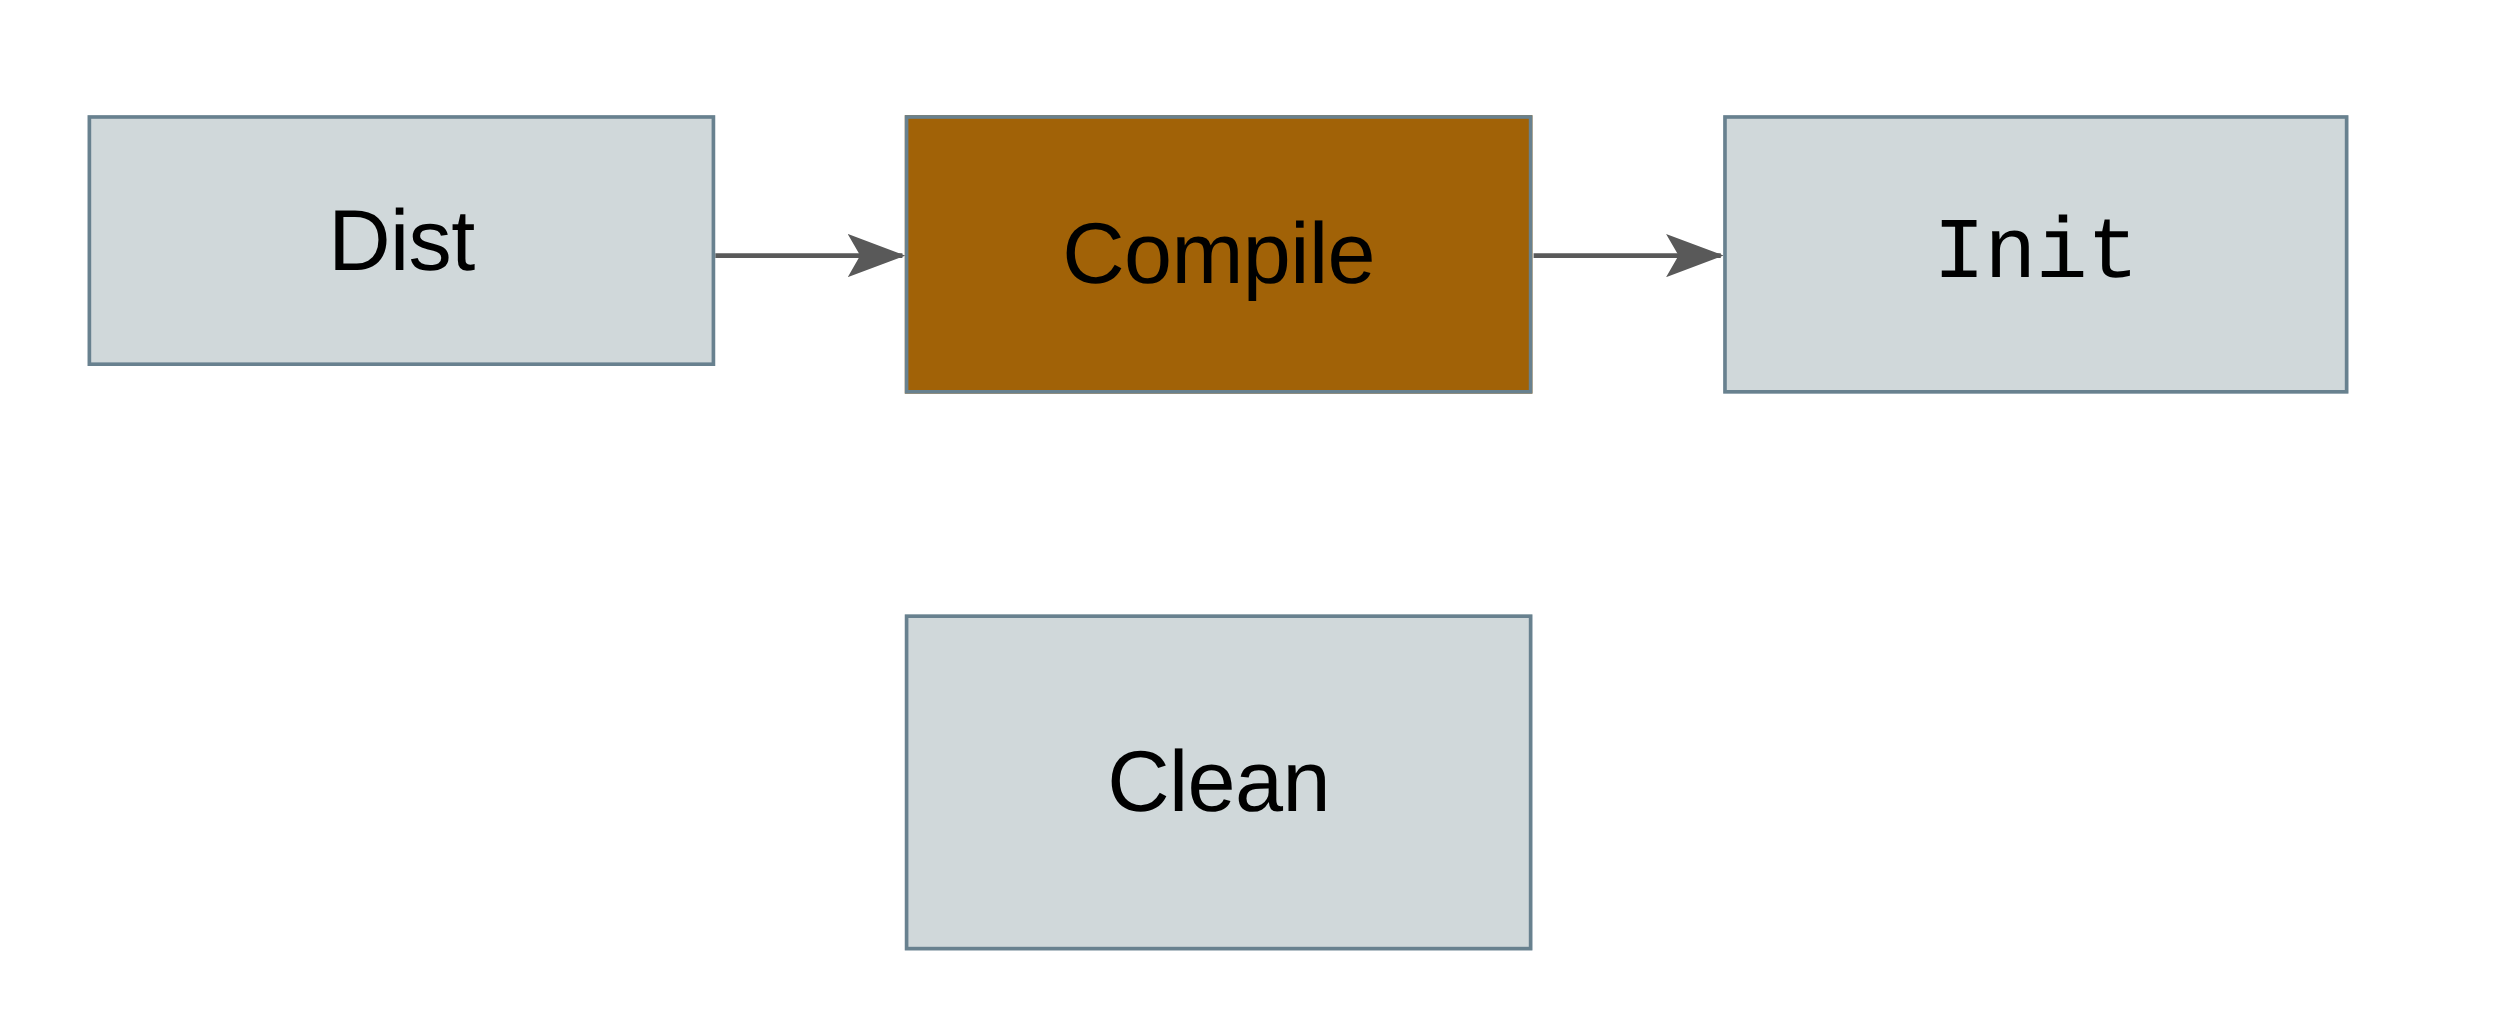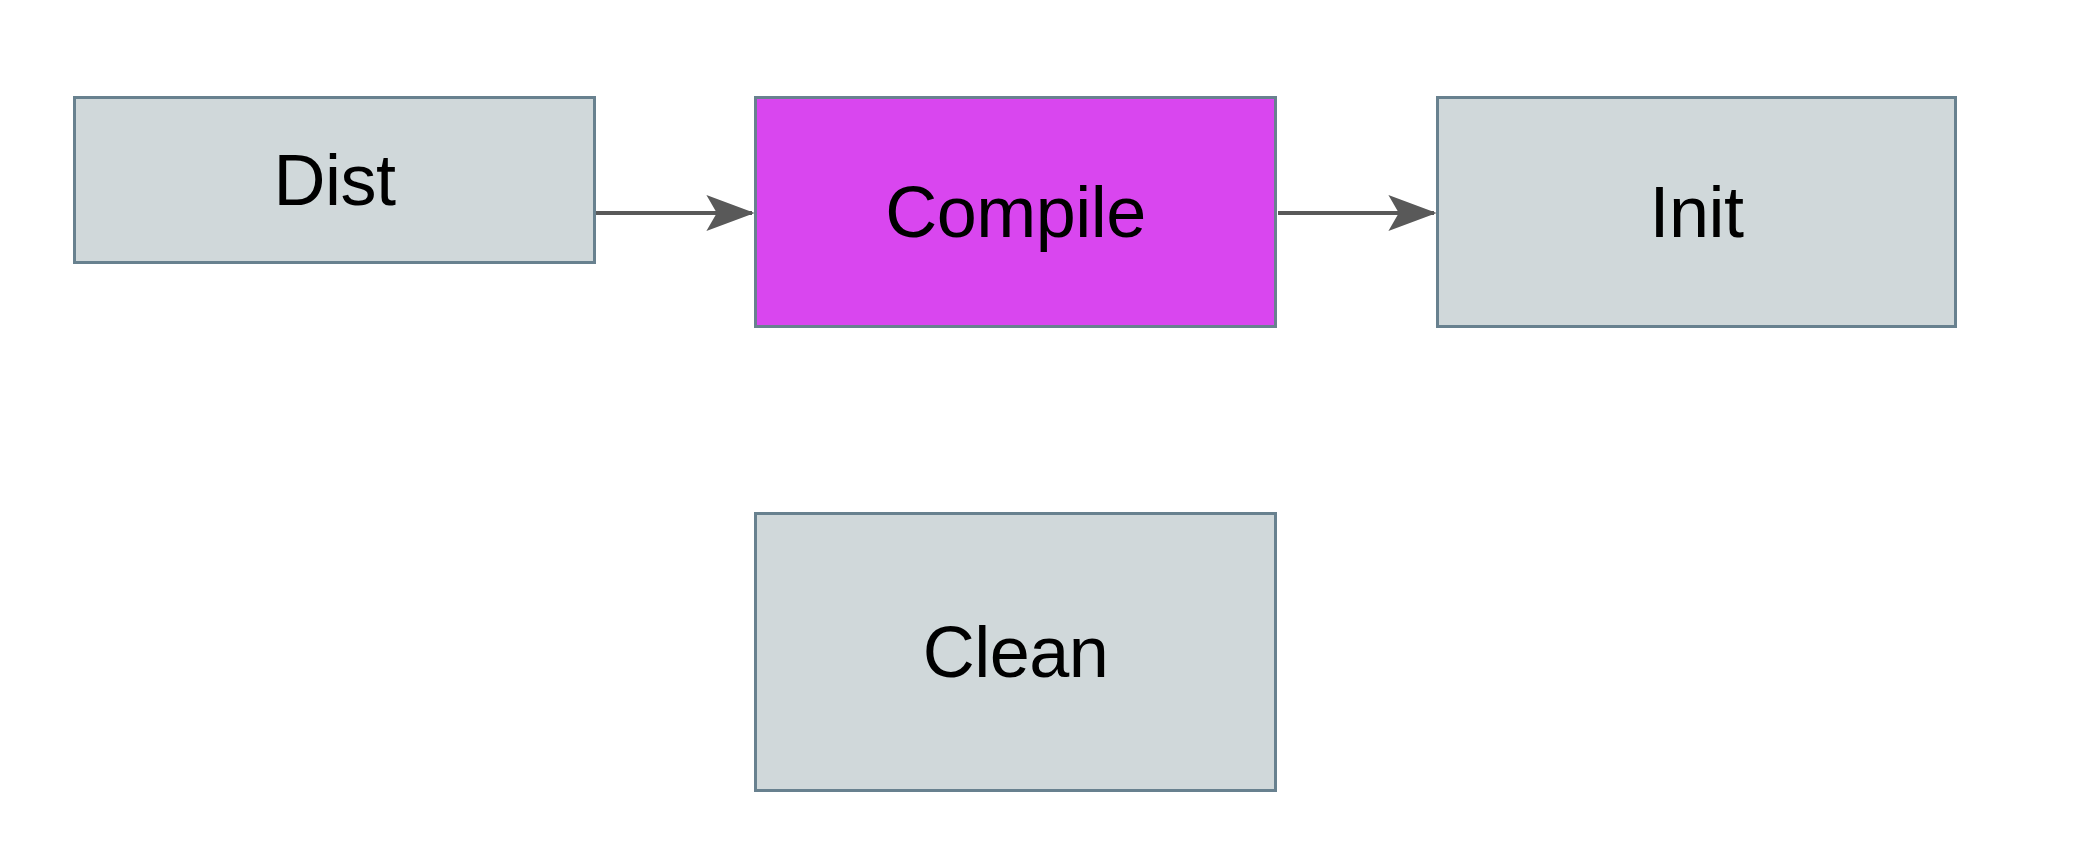--- a/index.html
+++ b/index.html
@@ -58,29 +58,29 @@
       </marker>
     </defs>
     <g>
       <line id="edge-0" x1="596" y1="213" x2="752" y2="213" stroke="#595959" stroke-width="4" marker-end="url(#arrowhead)"></line>
     </g>
     <g>
       <line id="edge-1" x1="1278" y1="213" x2="1434" y2="213" stroke="#595959" stroke-width="4" marker-end="url(#arrowhead)"></line>
     </g>
   </svg>
 
-  <div class="node" id="node-dist" style="left: 73px; top: 96px; width: 523px; height: 168px; background: rgb(208, 216, 218); border-color: rgb(104, 129, 143); border-width: 3px;">
+  <div class="node" id="node-dist" style="left: 73px; top: 96px; width: 523px; height: 209px; background: rgb(208, 216, 218); border-color: rgb(104, 129, 143); border-width: 3px;">
     <span class="node-label" style="color: rgb(0, 0, 0);">Dist</span>
   </div>
 
-  <div class="node" id="node-compile" style="left: 754px; top: 96px; width: 523px; height: 232px; background: #d946ef; border-color: rgb(104, 129, 143); border-width: 3px;">
+  <div class="node" id="node-compile" style="left: 754px; top: 96px; width: 523px; height: 232px; background: #a16207; border-color: rgb(104, 129, 143); border-width: 3px;">
     <span class="node-label" style="color: rgb(0, 0, 0);">Compile</span>
   </div>
 
   <div class="node" id="node-init" style="left: 1436px; top: 96px; width: 521px; height: 232px; background: rgb(208, 216, 218); border-color: rgb(104, 129, 143); border-width: 3px;">
-    <span class="node-label" style="color: rgb(0, 0, 0);">Init</span>
+    <span class="node-label" style="color: rgb(0, 0, 0); font-family: Liberation Mono, monospace;">Init</span>
   </div>
 
   <div class="node" id="node-clean" style="left: 754px; top: 512px; width: 523px; height: 280px; background: rgb(208, 216, 218); border-color: rgb(104, 129, 143); border-width: 3px;">
     <span class="node-label" style="color: rgb(0, 0, 0);">Clean</span>
   </div>
 
 </div>
 
 </body></html>

